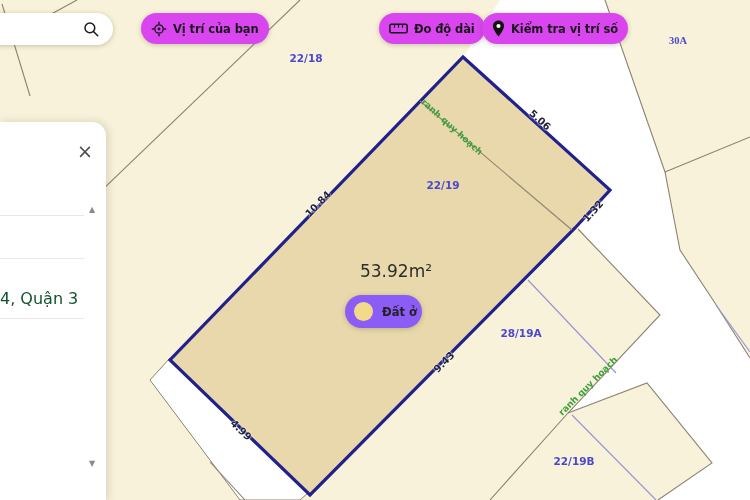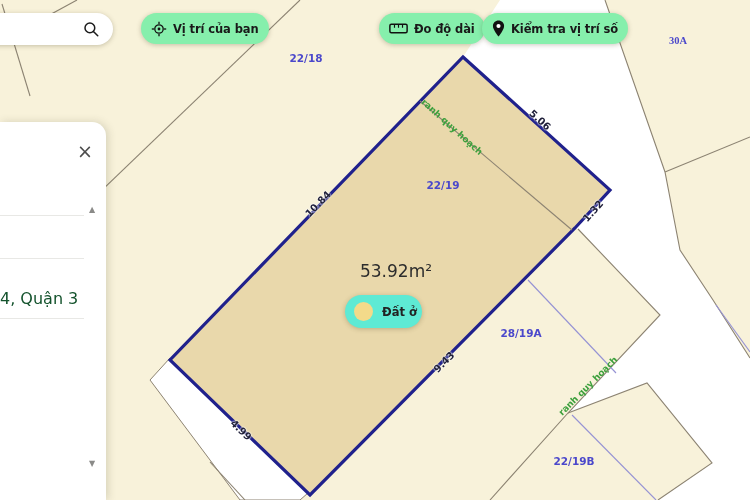--- a/index.html
+++ b/index.html
@@ -8,30 +8,30 @@
   .map-svg{position:absolute;left:0;top:0;}
 
   
   .map-label{position:absolute;transform:translate(-50%,-50%);white-space:nowrap;pointer-events:none;}
   .parcel-id{color:var(--label-purple,#4b48cb);font-size:10.5px;font-weight:700;}
   .measure{color:#20203a;font-size:10px;font-weight:600;text-shadow:0 0 2px #fff,0 0 2px #fff;}
   .green-note{color:var(--label-green,#3da03d);font-size:9px;font-weight:600;}
   .area-text{color:#2d2d2d;font-size:17px;font-weight:400;}
 
   
-  .chip{position:absolute;left:345px;top:295px;width:77px;height:33px;border-radius:17px;background:#5eead4;
+  .chip{position:absolute;left:345px;top:295px;width:77px;height:33px;border-radius:17px;background:#8b5cf6;
         box-shadow:0 1px 5px rgba(70,60,30,.28);display:flex;align-items:center;padding-left:9px;box-sizing:border-box;}
   .chip-dot{width:19px;height:19px;border-radius:50%;background:#f3da8a;flex:0 0 auto;}
   .chip-label{margin-left:9px;font-size:11.5px;font-weight:700;color:#222;}
 
   
   .search-pill{position:absolute;left:-45px;top:13px;width:158px;height:32px;border-radius:17px;background:#fff;
                box-shadow:0 1px 5px rgba(70,60,30,.28);display:flex;align-items:center;justify-content:flex-end;padding-right:13px;box-sizing:border-box;}
   .search-pill input{border:none;outline:none;background:transparent;flex:1;min-width:0;height:100%;font-size:12px;padding-left:50px;}
-  .tool-btn{position:absolute;top:13px;height:31px;border-radius:16px;background:#86efac;
+  .tool-btn{position:absolute;top:13px;height:31px;border-radius:16px;background:#d946ef;
             box-shadow:0 1px 5px rgba(70,60,30,.28);display:flex;align-items:center;gap:6px;
             padding:0 10px;border:none;cursor:pointer;font-family:"DejaVu Sans",sans-serif;
             font-size:11.5px;font-weight:600;letter-spacing:-0.1px;color:#191919;white-space:nowrap;}
   .tool-btn svg{flex:0 0 auto;}
 
   
   .panel{position:absolute;left:0;top:122px;width:106px;height:378px;background:#fff;
          border-top-right-radius:14px;box-shadow:2px 0 8px rgba(60,60,40,.18);}
   .panel-close{position:absolute;right:13px;top:20px;font-size:19px;line-height:19px;color:#4d4d4d;cursor:pointer;font-weight:400;}
   .panel-divider{position:absolute;left:0;width:84px;height:1px;background:#e8e8e5;}

